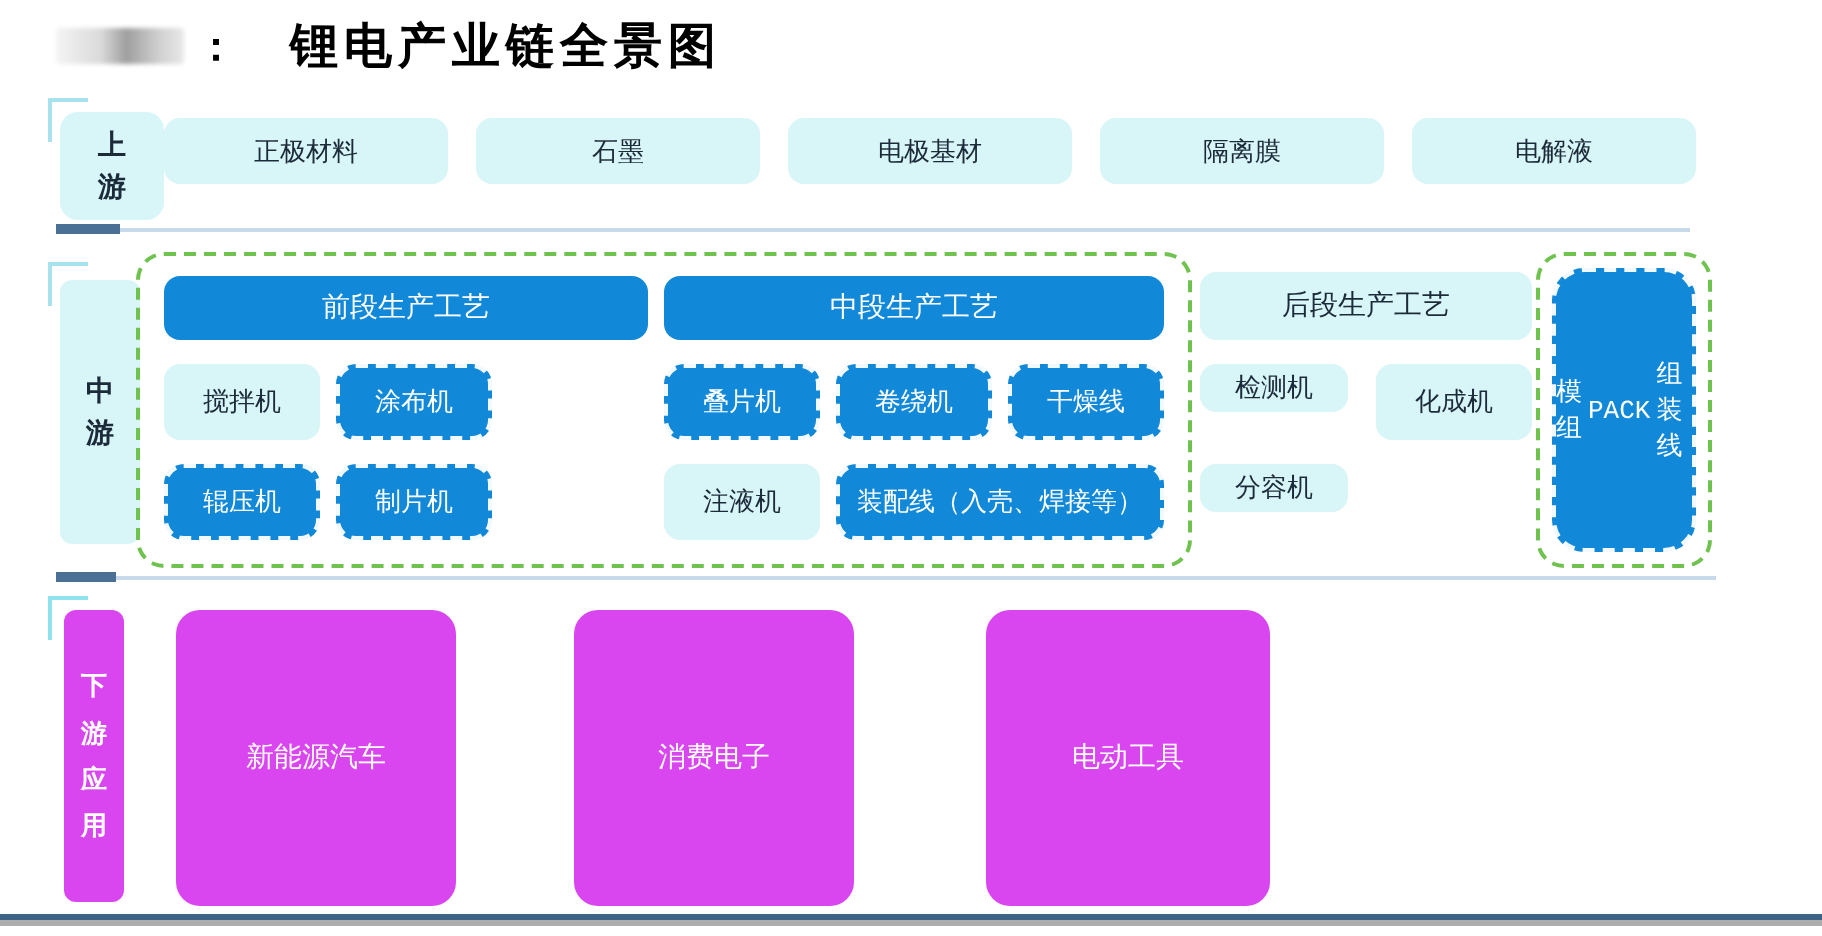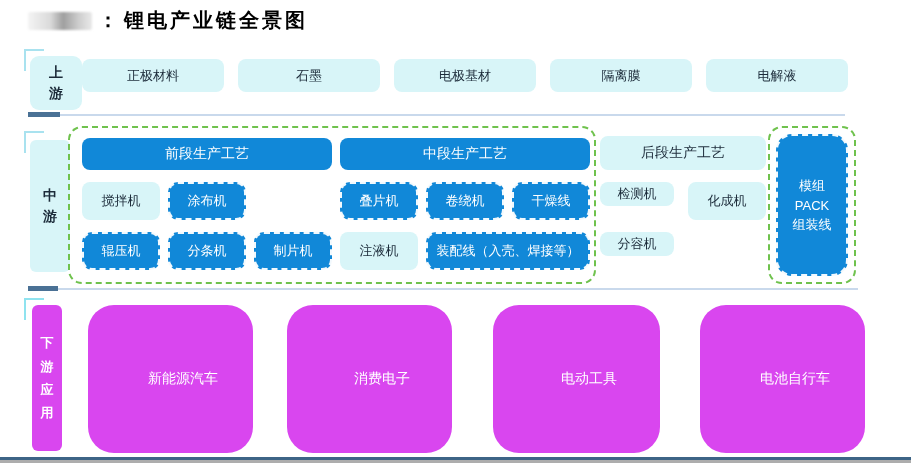--- a/index.html
+++ b/index.html
@@ -5,22 +5,22 @@
   html,body{margin:0;padding:0;background:#fff;}
   body{font-family:"Liberation Sans","DejaVu Sans",sans-serif;}
   .canvas{position:relative;width:911px;height:468px;background:#fff;overflow:hidden;}
 
   
   .title-bar{position:absolute;left:28px;top:7px;display:flex;align-items:center;gap:6px;}
   .redact{width:64px;height:18px;border-radius:2px;
           background:linear-gradient(90deg,#f4f4f4 0%,#dadada 35%,#9f9f9f 55%,#cfcfcf 80%,#e9e9e9 100%);
           filter:blur(1px);}
   .title-sep{font-size:20px;font-weight:bold;color:#000;}
-  .title-text{font-size:20px;font-weight:bold;color:#000;letter-spacing:3px;
-              font-family:"Liberation Serif","DejaVu Serif",serif;}
+  .title-text{font-size:24px;font-weight:bold;color:#000;letter-spacing:3px;
+              font-family:"Liberation Serif","DejaVu Serif",serif;margin-left:21px;}
 
   
   .corner{position:absolute;width:18px;height:20px;border-left:2px solid #a9e2ef;border-top:2px solid #a9e2ef;}
   .vlabel{display:flex;align-items:center;justify-content:center;}
   .vlabel span{display:block;width:1.25em;text-align:center;word-break:break-all;line-height:1.5;}
   .cyan{background:#d8f5f8;color:#1c2b3a;}
   .blue{background:#1188d8;color:#fff;}
   .slate{background:#d946ef;color:#fff;}
   .cell{display:flex;align-items:center;justify-content:center;font-size:13px;white-space:nowrap;}
   .hdr{display:flex;align-items:center;justify-content:center;font-size:14px;border-radius:8px;}
@@ -33,44 +33,44 @@
   .up-row{position:absolute;left:82px;top:59px;width:766px;display:flex;gap:14px;}
   .up-box{flex:1;height:33px;border-radius:8px;display:flex;align-items:center;justify-content:center;font-size:13px;}
 
   
   .div-nub{position:absolute;height:5px;background:#4a7195;}
   .div-line{position:absolute;height:2px;background:#c9d9ec;}
 
   
   .mid-label{position:absolute;left:30px;top:140px;width:40px;height:132px;border-radius:6px;
              font-size:14px;font-weight:bold;}
-  .green-box{position:absolute;border:2px dashed #6fc24d;border-radius:14px;box-sizing:border-box;}
+  .green-box{position:absolute;border:2px dashed #6fc24d;border-radius:14px;box-sizing:border-box;font-family:Liberation Mono, monospace;}
   .g1{left:68px;top:126px;width:528px;height:158px;padding:10px 12px 12px 12px;display:flex;gap:8px;}
   .mid-section{width:250px;display:flex;flex-direction:column;gap:12px;}
   .mid-section .hdr{height:36px;}
   .mrow{display:flex;gap:8px;}
   .mcell{width:78px;height:38px;box-sizing:border-box;}
   .mcell-wide{width:164px;height:38px;box-sizing:border-box;}
 
   .back-section{position:absolute;left:600px;top:136px;width:166px;display:flex;flex-direction:column;gap:12px;}
   .back-section .hdr{height:34px;}
   .bcell1{width:74px;height:24px;border-radius:8px;}
   .bcell2{width:78px;height:38px;border-radius:8px;}
   .brow{display:flex;gap:14px;}
 
   .g2{left:768px;top:126px;width:88px;height:158px;padding:6px;}
   .pack-box{width:100%;height:100%;box-sizing:border-box;border-radius:16px;
-            display:flex;flex-direction:column;align-items:center;justify-content:center;gap:3px;font-size:13px;}
+            display:flex;flex-direction:row;align-items:center;justify-content:center;gap:3px;font-size:13px;}
 
   
   .down-label{position:absolute;left:32px;top:305px;width:30px;height:146px;border-radius:6px;
               font-size:13px;font-weight:bold;}
   .down-label span{line-height:1.8;}
-  .down-box{position:absolute;top:305px;height:148px;border-radius:26px;
-            display:flex;align-items:center;justify-content:center;font-size:14px;padding-left:25px;}
+  .down-box{position:absolute;top:305px;height:148px;border-radius:12px;
+            display:flex;align-items:center;justify-content:center;font-size:14px;}
 
   
   .bottom-dark{position:absolute;left:0;top:457px;width:911px;height:3px;background:#3d6486;}
   .bottom-grey{position:absolute;left:0;top:460px;width:911px;height:3px;background:#adadad;}
 </style>
 </head>
 <body>
 
 <div class="canvas">
 
@@ -102,21 +102,20 @@
 
   <div class="green-box g1">
     <div class="mid-section">
       <div class="hdr blue">前段生产工艺</div>
       <div class="mrow">
         <div class="cell mcell cyan nodash">搅拌机</div>
         <div class="cell mcell blue dash">涂布机</div>
       </div>
       <div class="mrow">
         <div class="cell mcell blue dash">辊压机</div>
-        <div class="cell mcell blue dash">分条机</div>
         <div class="cell mcell blue dash">制片机</div>
       </div>
     </div>
     <div class="mid-section">
       <div class="hdr blue">中段生产工艺</div>
       <div class="mrow">
         <div class="cell mcell blue dash">叠片机</div>
         <div class="cell mcell blue dash">卷绕机</div>
         <div class="cell mcell blue dash">干燥线</div>
       </div>
@@ -149,18 +148,17 @@
   <div class="div-nub" style="left:28px;top:286px;width:30px;"></div>
   <div class="div-line" style="left:58px;top:288px;width:800px;"></div>
 
   <div class="corner" style="left:24px;top:298px;border-color:#8fe3ef;"></div>
   <div class="down-label vlabel slate">
     <span>下游应用</span>
   </div>
   <div class="down-box slate" style="left:88px;width:140px;">新能源汽车</div>
   <div class="down-box slate" style="left:287px;width:140px;">消费电子</div>
   <div class="down-box slate" style="left:493px;width:142px;">电动工具</div>
-  <div class="down-box slate" style="left:700px;width:140px;">电池自行车</div>
 
   <div class="bottom-dark"></div>
   <div class="bottom-grey"></div>
 
 </div>
 
 </body></html>

